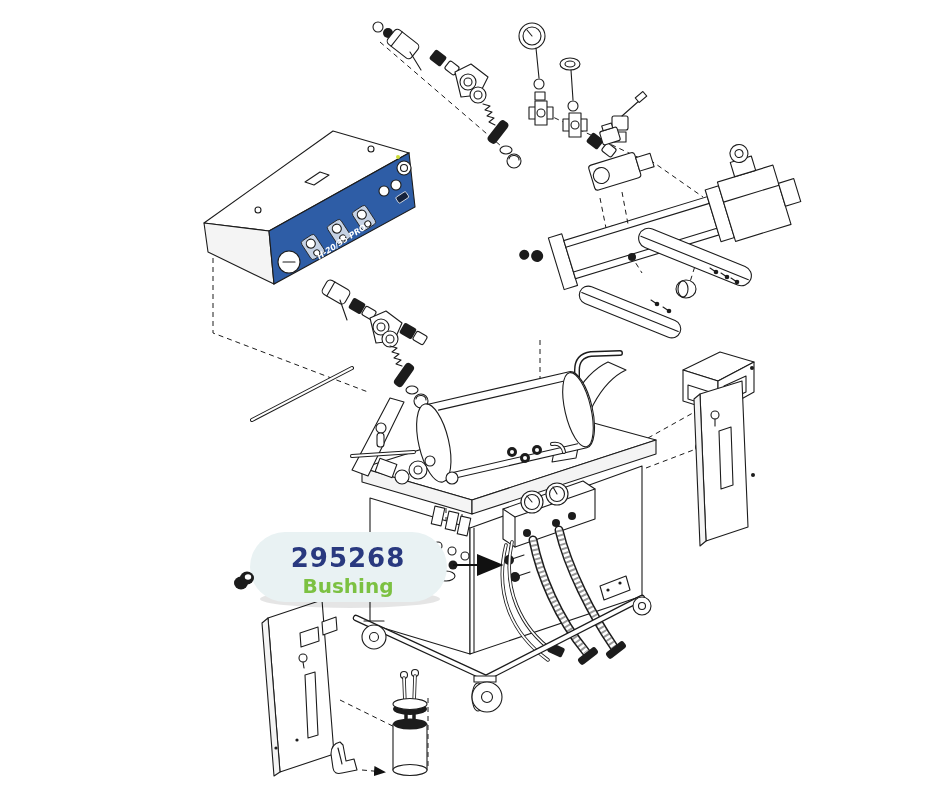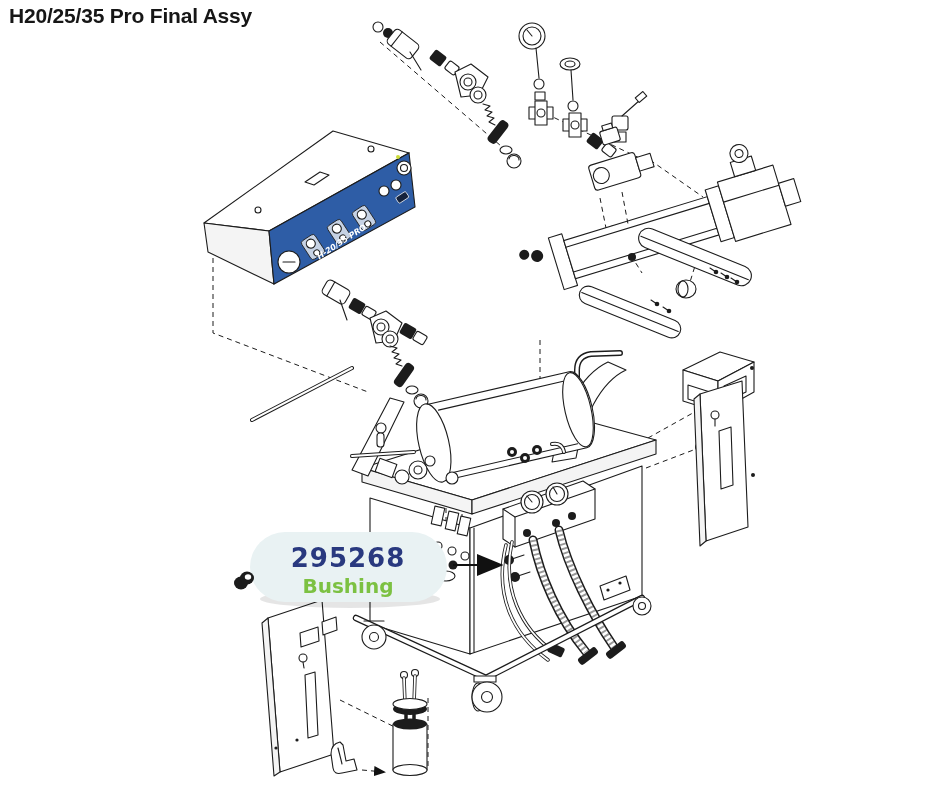--- a/index.html
+++ b/index.html
@@ -14,21 +14,20 @@
   .dk{fill:#1c1c1c;stroke:none}
   .dsh{fill:none;stroke:#1c1c1c;stroke-width:1;stroke-dasharray:5 4}
   .tubeo{fill:none;stroke:#1c1c1c;stroke-linecap:round}
   .tubei{fill:none;stroke:#ffffff;stroke-linecap:round}
   .svgtxt{font-family:"DejaVu Sans","Liberation Sans",sans-serif;font-weight:bold}
 </style>
 </head>
 <body>
 
 <div id="stage">
-  <div id="page-title">H20/25/35 Pro Final Assy</div>
 
   <svg width="940" height="788" viewBox="0 0 940 788">
     <defs>
       <marker id="arrowhead" markerWidth="12" markerHeight="10" refX="10" refY="5" orient="auto">
         <polygon points="0,0 12,5 0,10" fill="#111"></polygon>
       </marker>
     </defs>
 
     <g>
       <path class="dsh" d="M213,258 V333 L368,392"></path>

